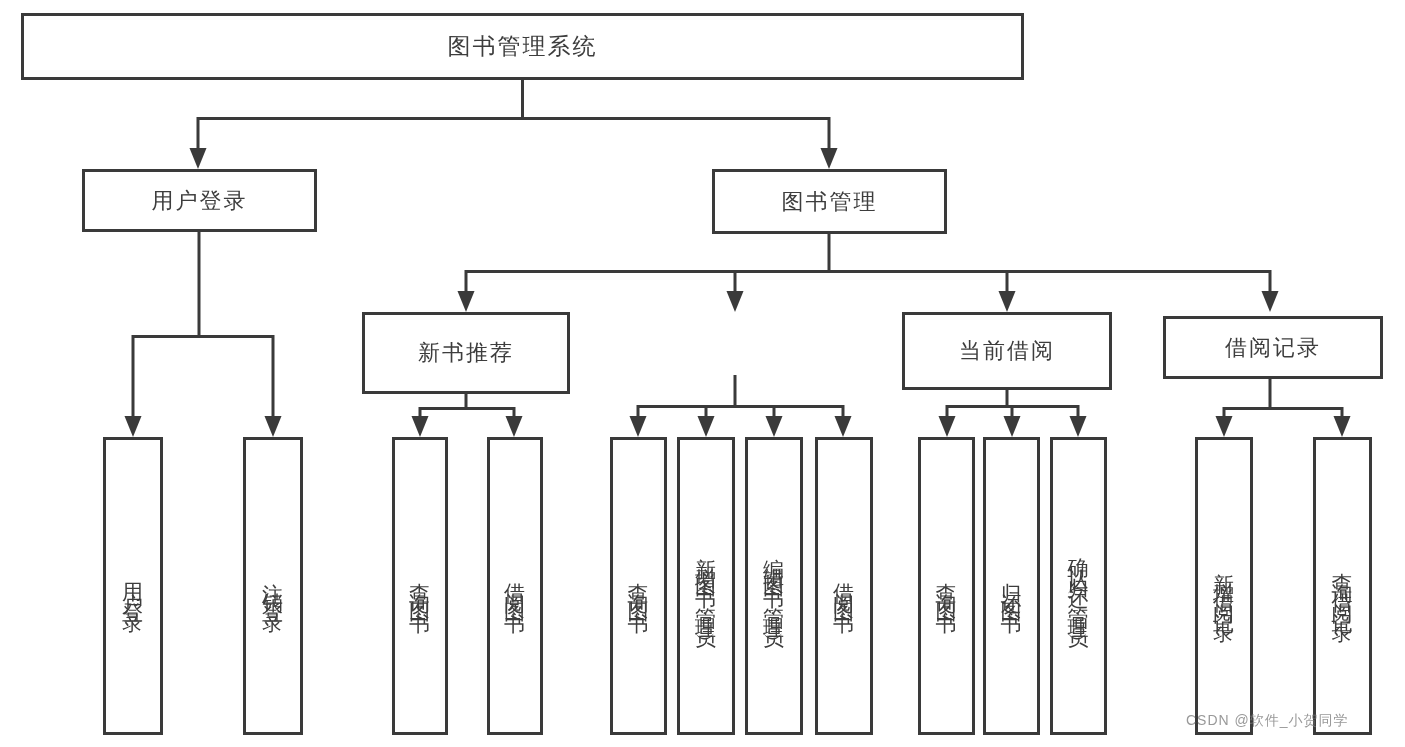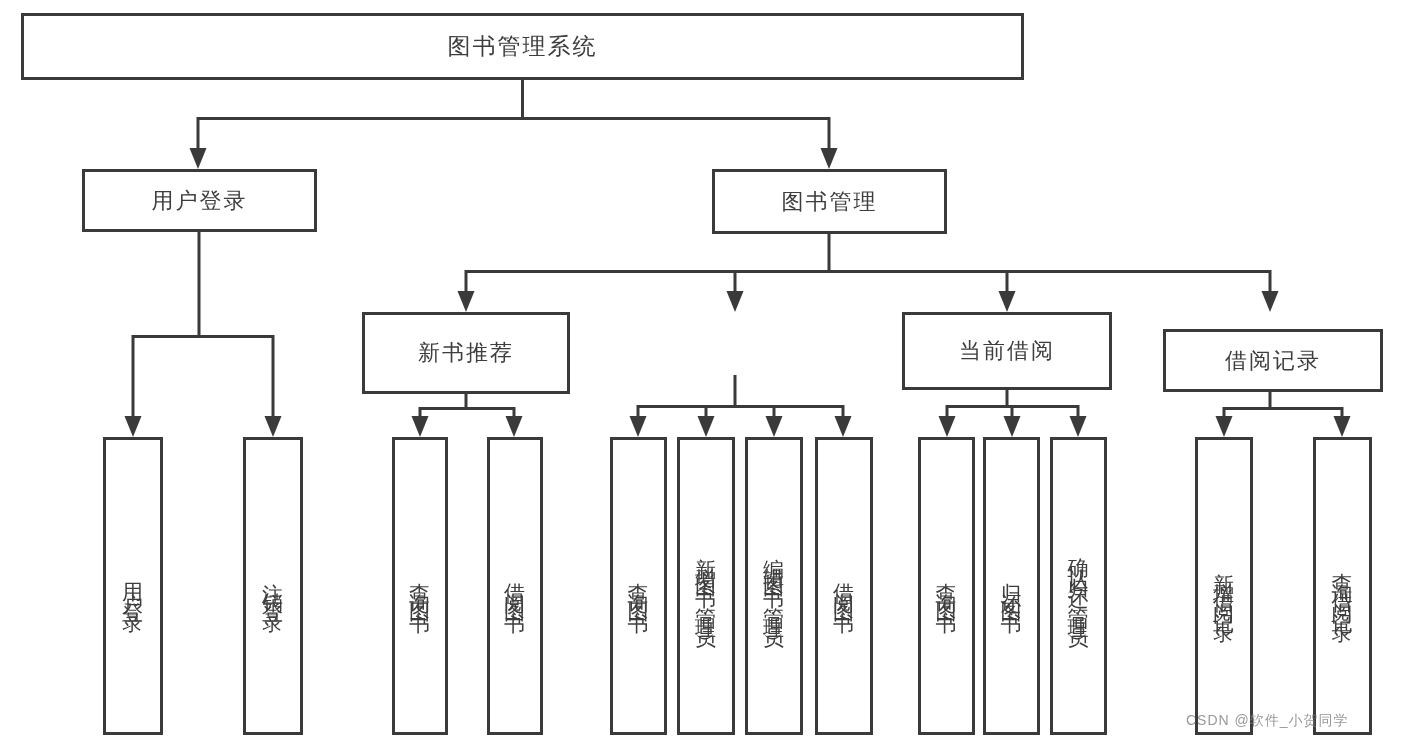--- a/index.html
+++ b/index.html
@@ -75,21 +75,21 @@
   <div class="node h" style="left:712px;top:169px;width:235px;height:65px">
     <span class="label">图书管理</span>
   </div>
 
   <div class="node h" style="left:362px;top:312px;width:208px;height:82px">
     <span class="label">新书推荐</span>
   </div>
   <div class="node h" style="left:902px;top:312px;width:210px;height:78px">
     <span class="label">当前借阅</span>
   </div>
-  <div class="node h" style="left:1163px;top:329px;width:220px;height:63px">
+  <div class="node h" style="left:1163px;top:316px;width:220px;height:63px">
     <span class="label">借阅记录</span>
   </div>
 
   <div class="node v" style="left:103px;top:437px;width:60px;height:298px">
     <span class="label">用户登录</span>
   </div>
   <div class="node v" style="left:243px;top:437px;width:60px;height:298px">
     <span class="label">注销登录</span>
   </div>
 

